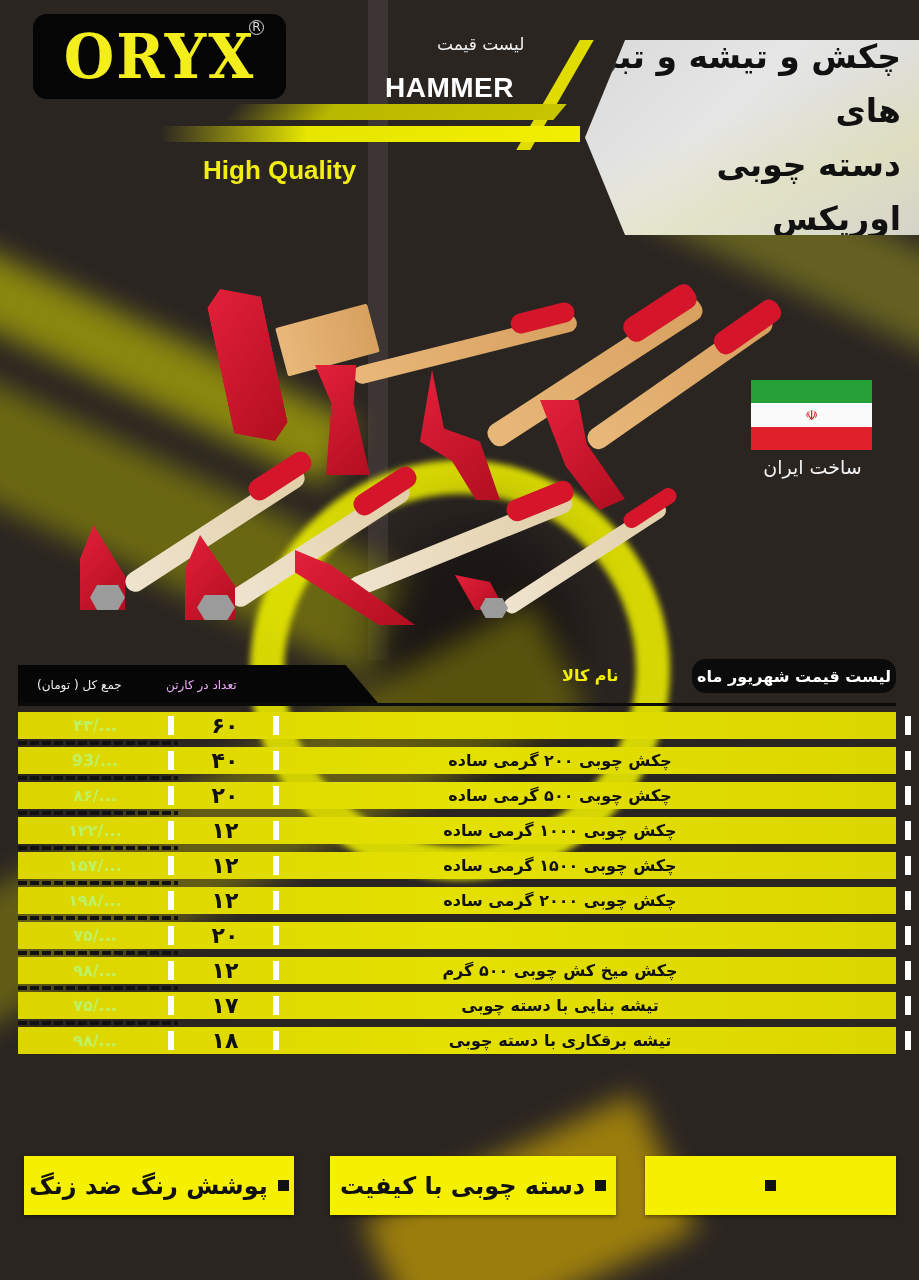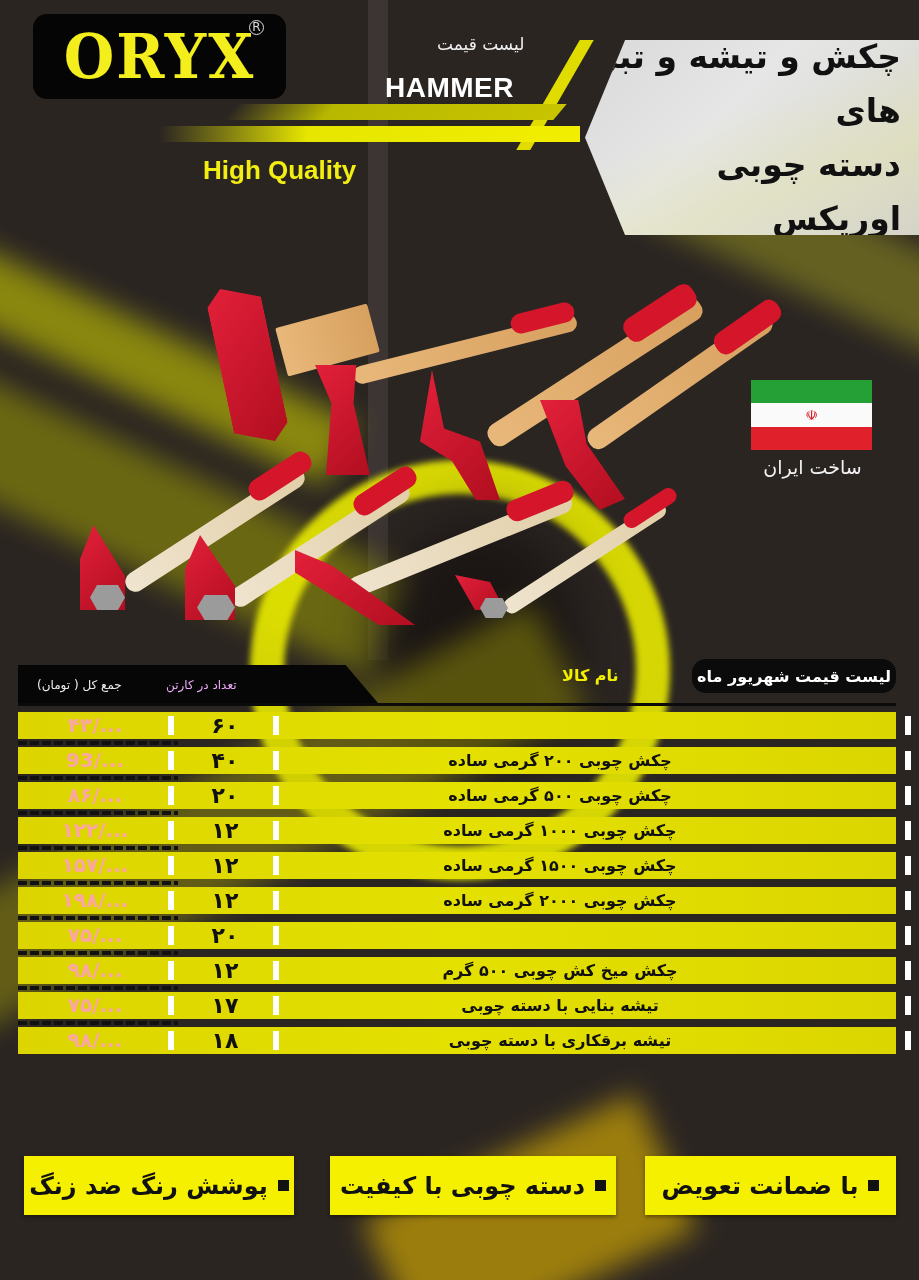--- a/index.html
+++ b/index.html
@@ -134,21 +134,21 @@
   .row-bar {
     position: absolute; left: 18px; top: 0; width: 878px; height: 27px;
     background: linear-gradient(90deg, #dcd500 0%, #e4e000 50%, #dcd600 100%);
   }
   .row-dash {
     position:absolute; left: 18px; top: 29px; width: 160px; height: 4px;
     background: repeating-linear-gradient(90deg, #111 0 9px, transparent 9px 12px);
   }
   .cell-total {
     position: absolute; left: 40px; top: 0; width: 110px; height: 27px;
-    font-weight: bold; font-size: 20px; line-height: 27px; text-align: center; color: #fca5a5;
+    font-weight: bold; font-size: 16px; line-height: 27px; text-align: center; color: #bef264;
   }
   .cell-qty {
     position: absolute; left: 190px; top: 0; width: 70px; height: 27px;
     font-weight: bold; font-size: 22px; line-height: 27px; text-align: center; color:#111;
   }
   .cell-name {
     position: absolute; left: 300px; top: 0; width: 520px; height: 27px;
     font-weight: bold; font-size: 16px; line-height: 27px; text-align: center; direction: rtl; color:#111;
   }
   .tick { position:absolute; top: 4px; width: 6px; height: 19px; background: #fff; }
@@ -362,21 +362,20 @@
     <div class="tick tick-a"></div>
     <div class="cell-qty">۱۸</div>
     <div class="tick tick-b"></div>
     <div class="cell-name">تیشه برقکاری با دسته چوبی</div>
     <div class="tick tick-c"></div>
   </div>
 </div>
 
 <div class="feature feature-1">
   <span class="bullet"></span>
-  <span>با ضمانت تعویض</span>
 </div>
 <div class="feature feature-2">
   <span class="bullet"></span>
   <span>دسته چوبی با کیفیت</span>
 </div>
 <div class="feature feature-3">
   <span class="bullet"></span>
   <span>پوشش رنگ ضد زنگ</span>
 </div>
 

